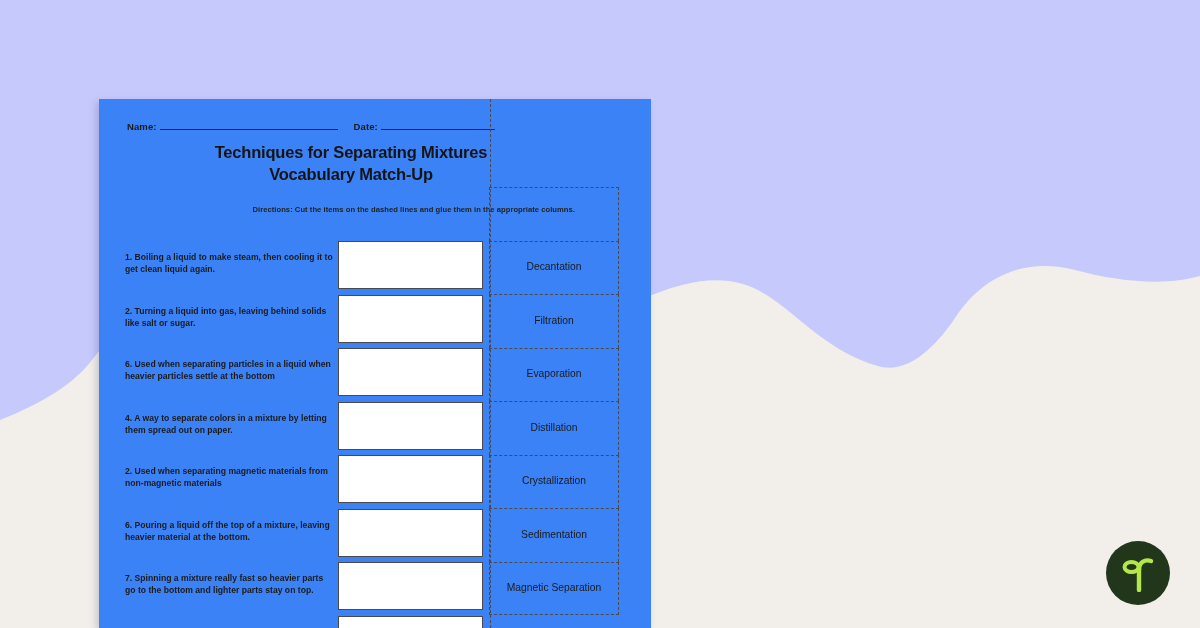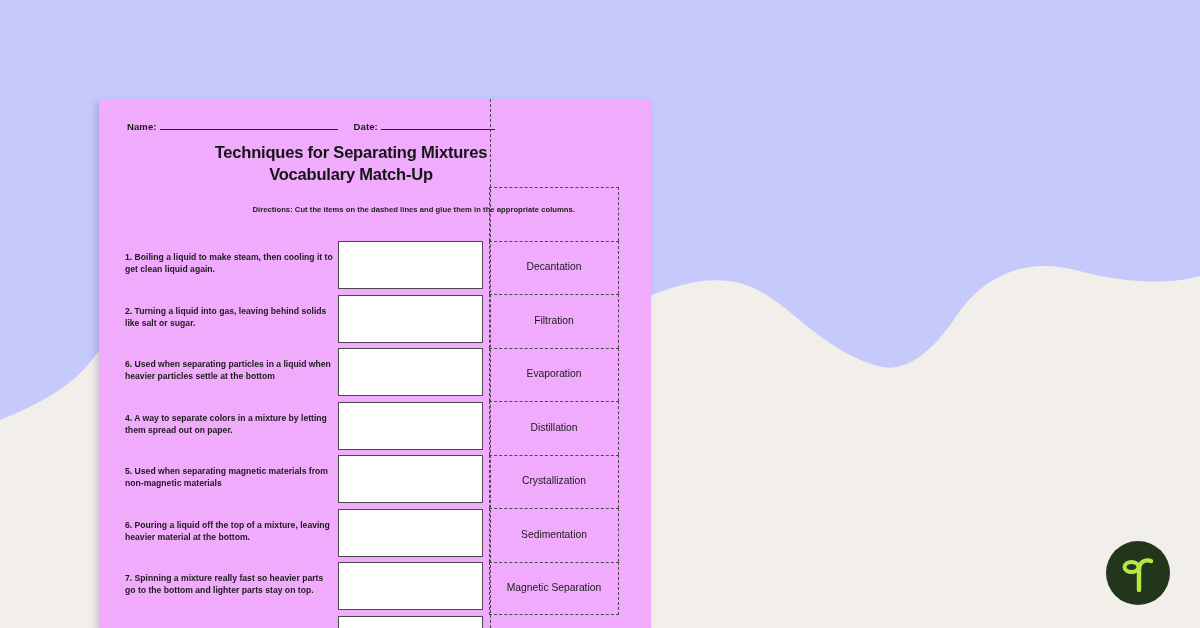--- a/index.html
+++ b/index.html
@@ -27,21 +27,21 @@
     display: block;
   }
 
   
   #page {
     position: absolute;
     left: 99px;
     top: 99px;
     width: 552px;
     height: 529px;
-    background: #f0abfc;
+    background: #3b82f6;
     box-shadow: -3px 3px 7px rgba(60,60,110,0.22);
     overflow: hidden;
   }
 
   
   .namedate {
     position: absolute;
     left: 28px;
     top: 21px;
     width: 496px;
@@ -198,21 +198,21 @@
       <div class="title-line">Vocabulary Match-Up</div>
     </div>
 
     <div class="directions">Directions: Cut the items on the dashed lines and glue them in the appropriate columns.</div>
 
     <div class="clue-list">
       <div class="clue-item">1.  Boiling a liquid to make steam, then cooling it to get clean liquid again.</div>
       <div class="clue-item">2.  Turning a liquid into gas, leaving behind solids like salt or sugar.</div>
       <div class="clue-item">6.  Used when separating particles in a liquid when heavier particles settle at the bottom</div>
       <div class="clue-item">4.  A way to separate colors in a mixture by letting them spread out on paper.</div>
-      <div class="clue-item">5.  Used when separating magnetic materials from non-magnetic materials</div>
+      <div class="clue-item">2.  Used when separating magnetic materials from non-magnetic materials</div>
       <div class="clue-item">6. Pouring a liquid off the top of a mixture, leaving heavier material  at the bottom.</div>
       <div class="clue-item">7.  Spinning a mixture really fast so heavier parts go to the bottom and lighter parts stay on top.</div>
     </div>
 
     <div class="answer-col">
       <div class="answer-box"></div>
       <div class="answer-box"></div>
       <div class="answer-box"></div>
       <div class="answer-box"></div>
       <div class="answer-box"></div>

